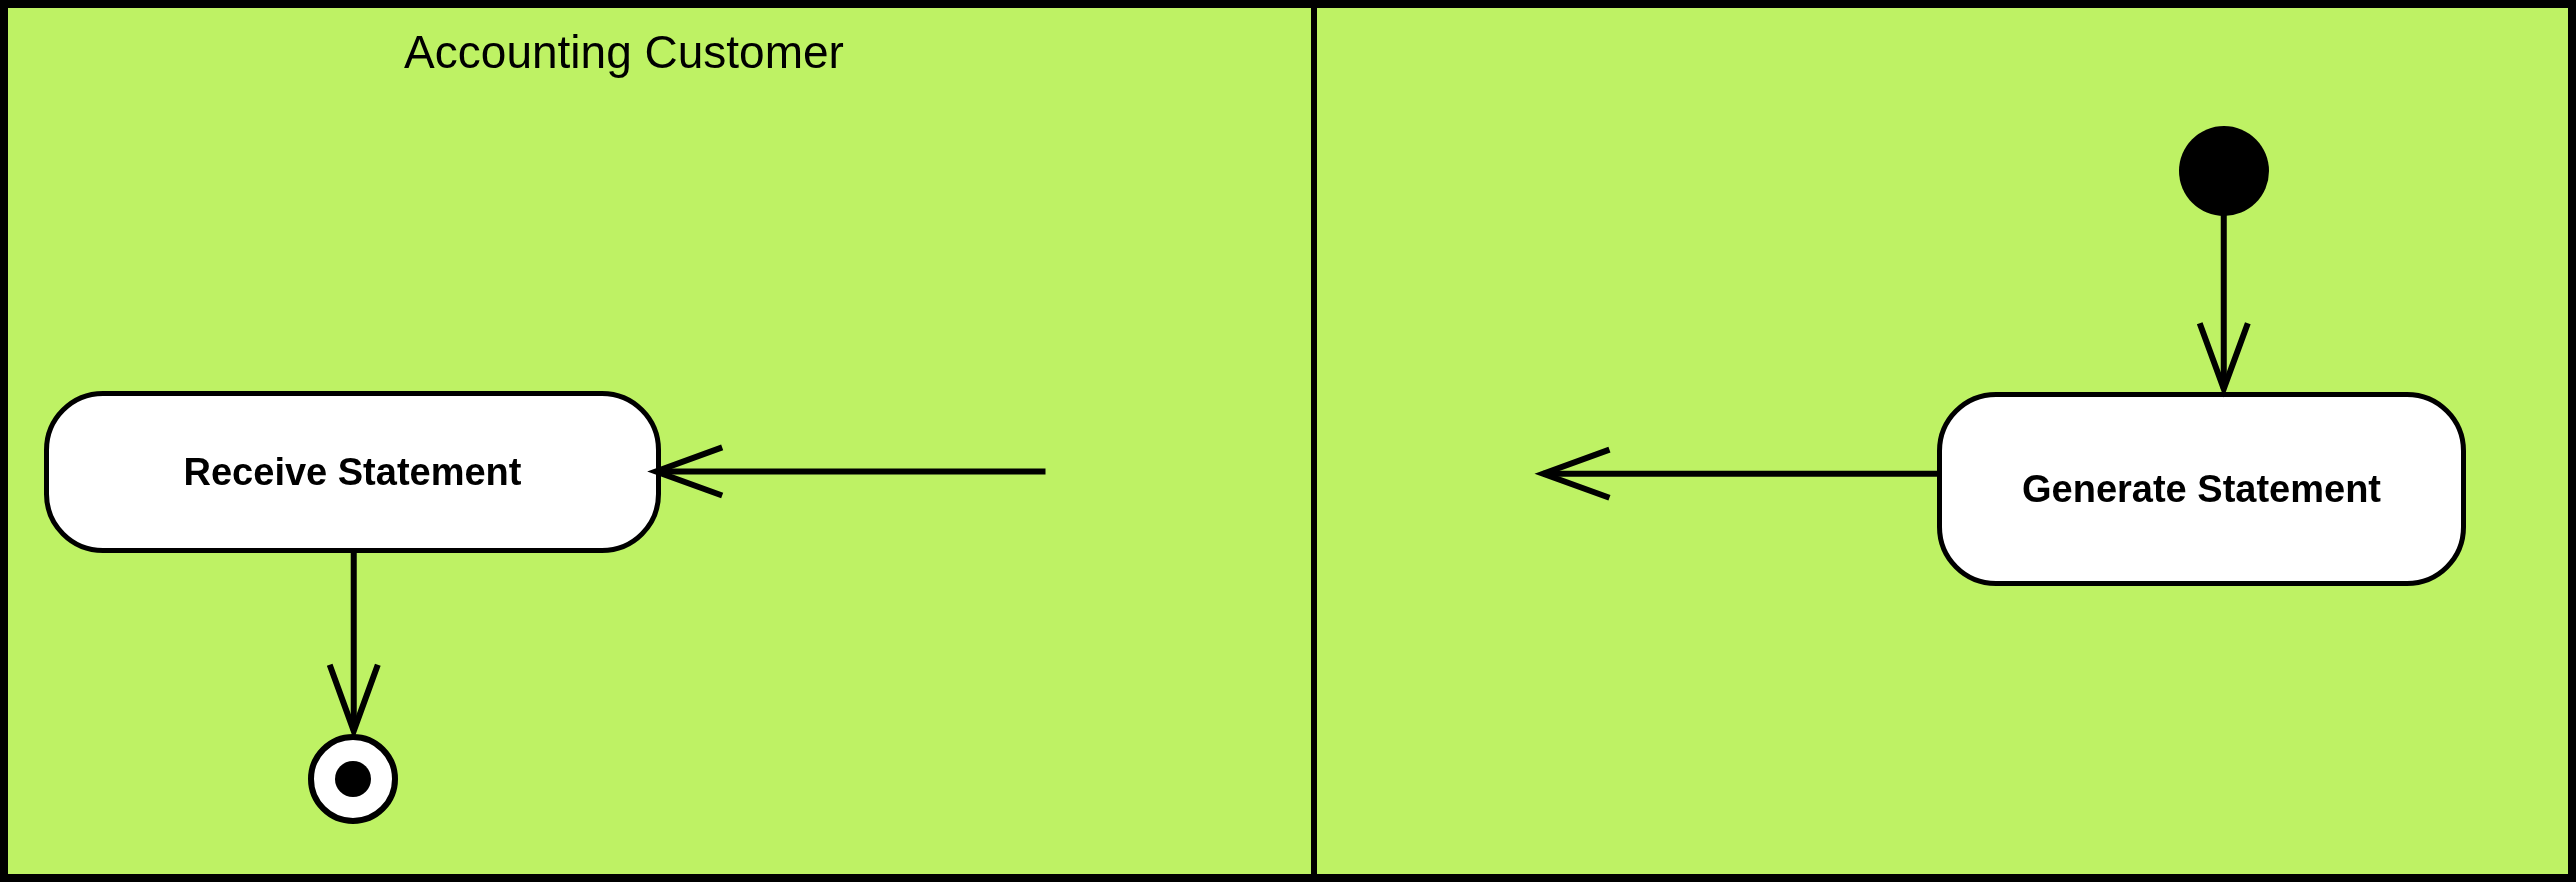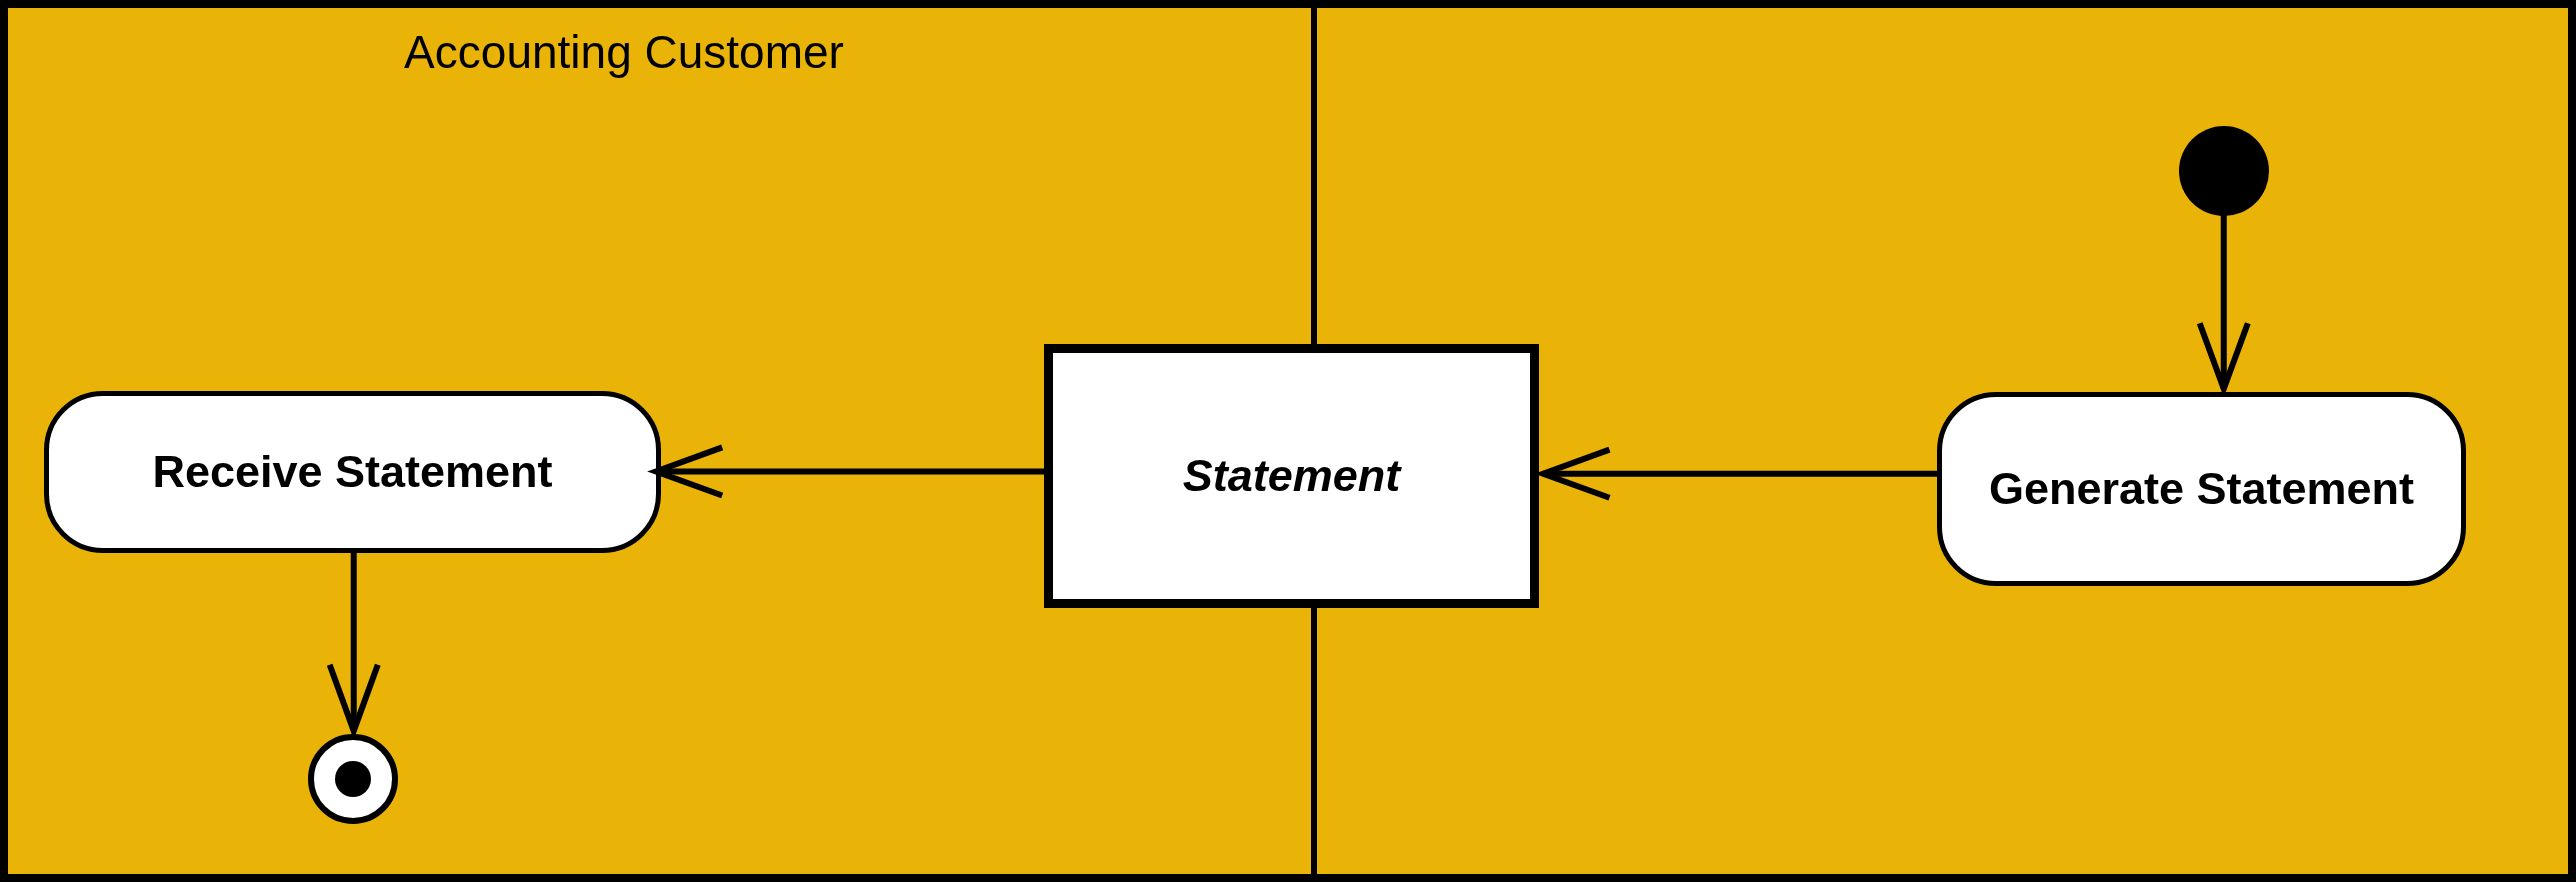--- a/index.html
+++ b/index.html
@@ -4,21 +4,21 @@
 <style>
   html, body {
     margin: 0;
     padding: 0;
     background: #ffffff;
   }
   .canvas {
     position: relative;
     width: 2576px;
     height: 882px;
-    background: #eab308;
+    background: #bef264;
     font-family: "Liberation Sans", sans-serif;
     color: #000000;
     overflow: hidden;
   }
   .frame {
     position: absolute;
     inset: 0;
     border: 8.3px solid #000000;
     box-sizing: border-box;
     pointer-events: none;
@@ -48,21 +48,21 @@
 
   .action-node {
     position: absolute;
     box-sizing: border-box;
     background: #ffffff;
     border: 5.3px solid #000000;
     border-radius: 59px;
     display: flex;
     align-items: center;
     justify-content: center;
-    font-size: 45px;
+    font-size: 38px;
     font-weight: bold;
     white-space: nowrap;
     z-index: 2;
   }
   .action-node.receive {
     left: 44px;
     top: 391px;
     width: 617px;
     height: 162px;
   }
@@ -142,23 +142,20 @@
 
   <div class="lane-title customer">Accounting Customer</div>
 
 
   <div class="initial-node"></div>
 
   <div class="action-node generate">
     <span>Generate Statement</span>
   </div>
 
-  <div class="object-node">
-    <span>Statement</span>
-  </div>
 
   <div class="action-node receive">
     <span>Receive Statement</span>
   </div>
 
   <div class="final-node">
     <div class="dot"></div>
   </div>
 
   <svg class="edges" width="2576" height="882" viewBox="0 0 3425 1173">

